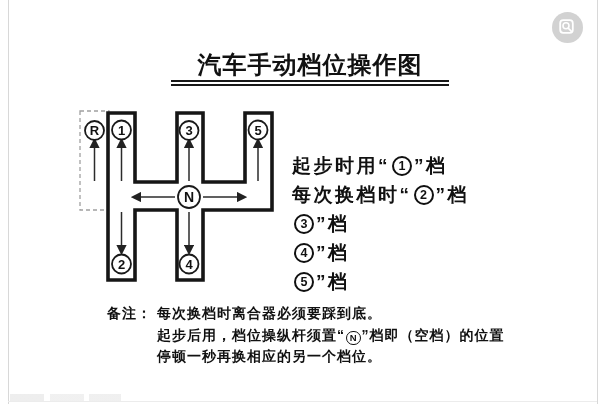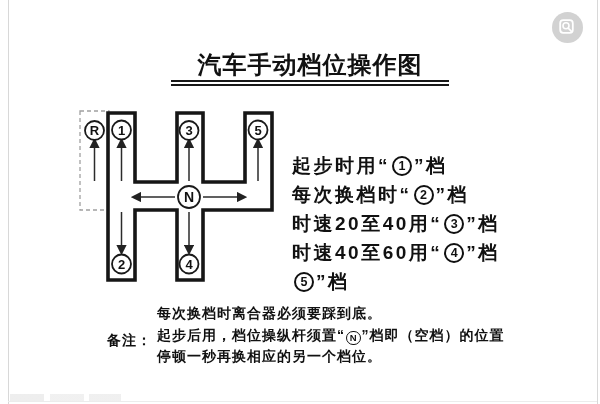--- a/index.html
+++ b/index.html
@@ -34,21 +34,21 @@
   .usage{position:absolute;left:292px;top:119px;margin-top:32px;}
   .u-line{height:29px;display:flex;align-items:center;white-space:nowrap;
           font-size:19px;font-weight:bold;letter-spacing:2.5px;}
   .chip{width:16px;height:16px;border:2px solid #101010;border-radius:50%;
         display:inline-flex;align-items:center;justify-content:center;
         font-size:12.5px;line-height:1;letter-spacing:0;margin:1px 2px 0 2px;flex:none;}
 
   
   .notes{position:absolute;left:107px;top:303px;display:flex;
          font-size:14px;font-weight:bold;letter-spacing:1px;line-height:21.5px;}
-  .notes-label{flex:none;margin-right:5px;margin-top:27px;}
+  .notes-label{flex:none;margin-right:5px;}
   .notes-body{width:460px;}
   .chip-sm{width:12.5px;height:12.5px;border:1.6px solid #101010;border-radius:50%;
            display:inline-flex;align-items:center;justify-content:center;
            font-size:9.5px;line-height:1;letter-spacing:0;vertical-align:-1.5px;margin:0 1px;}
 
   
   .wm{position:absolute;left:10px;top:394px;width:132px;height:7px;opacity:.9;
       background:linear-gradient(90deg,#ececec 0 26%,transparent 26% 30%,#efefef 30% 56%,
                  transparent 56% 60%,#eeeeee 60% 84%,transparent 84% 100%);}
 </style>
@@ -129,26 +129,24 @@
       <span>起步时用“</span>
       <span class="chip">1</span>
       <span>”档</span>
     </div>
     <div class="u-line">
       <span>每次换档时“</span>
       <span class="chip">2</span>
       <span>”档</span>
     </div>
     <div class="u-line">
-      <span>时速20至40用“</span>
       <span class="chip">3</span>
       <span>”档</span>
     </div>
     <div class="u-line">
-      <span>时速40至60用“</span>
       <span class="chip">4</span>
       <span>”档</span>
     </div>
     <div class="u-line">
       <span class="chip">5</span>
       <span>”档</span>
     </div>
   </div>
 
   <div class="notes">

